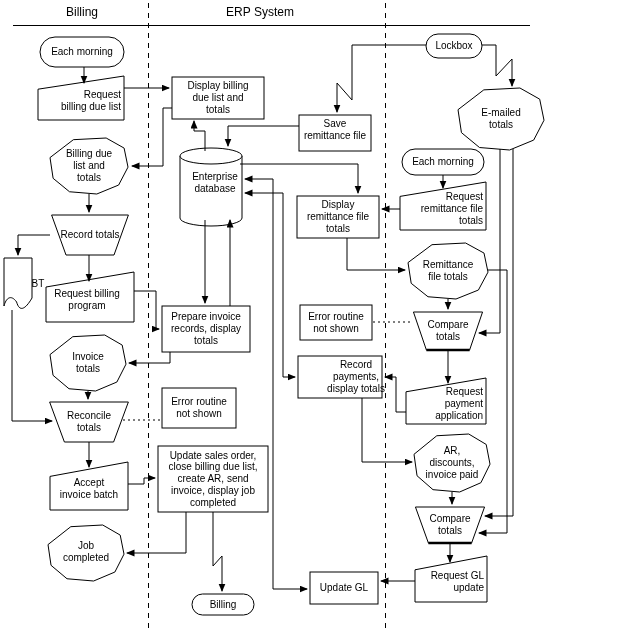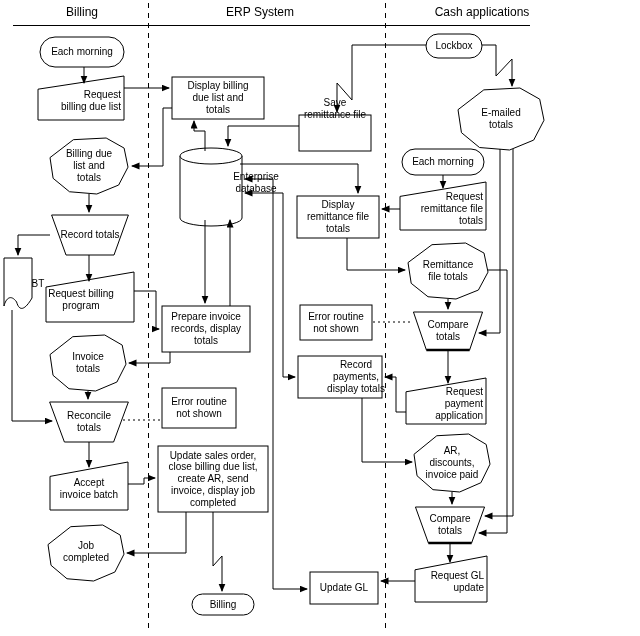--- a/index.html
+++ b/index.html
@@ -107,47 +107,46 @@
         <polyline points="448,350 448,383" fill="none" stroke="#000" stroke-width="1" marker-end="url(#arr)"></polyline>
         <polyline points="452,492 452,504" fill="none" stroke="#000" stroke-width="1" marker-end="url(#arr)"></polyline>
         <polyline points="450,543 450,562" fill="none" stroke="#000" stroke-width="1" marker-end="url(#arr)"></polyline>
         <polyline points="415,581 381,581" fill="none" stroke="#000" stroke-width="1" marker-end="url(#arr)"></polyline>
         <polyline points="373,322 410,322" fill="none" stroke="#000" stroke-width="1" stroke-dasharray="2,3"></polyline>
       </g>
   </svg>
 
   <div class="lane-title" style="left:40px;width:84px;">Billing</div>
   <div class="lane-title" style="left:205px;width:110px;">ERP System</div>
-  <div class="lane-title" style="left:418px;width:128px;">Cash applications</div>
 
   <div id="labels">
       <div class="node-label" style="left: 41px; top: 38px; width: 82px; height: 28px;">Each morning</div>
       <div class="node-label align-right" style="left: 39px; top: 83px; width: 84px; height: 36px;">Request
 billing due list</div>
       <div class="node-label" style="left: 51px; top: 139px; width: 76px; height: 54px;">Billing due
 list and
 totals</div>
       <div class="node-label" style="left: 51px; top: 216px; width: 78px; height: 38px;">Record totals</div>
       <div class="node-label" style="left: 5px; top: 259px; width: 34px; height: 50px; margin-left: 16px;">BT</div>
-      <div class="node-label" style="left: 38px; top: 279px; width: 86px; height: 42px;">Request billing
+      <div class="node-label" style="left: 44px; top: 279px; width: 86px; height: 42px;">Request billing
 program</div>
       <div class="node-label" style="left: 51px; top: 336px; width: 74px; height: 54px;">Invoice
 totals</div>
       <div class="node-label" style="left: 49px; top: 403px; width: 80px; height: 38px;">Reconcile
 totals</div>
       <div class="node-label" style="left: 51px; top: 469px; width: 76px; height: 40px;">Accept
 invoice batch</div>
       <div class="node-label" style="left: 49px; top: 526px; width: 74px; height: 52px;">Job
 completed</div>
       <div class="node-label" style="left: 173px; top: 78px; width: 90px; height: 40px;">Display billing
 due list and
 totals</div>
-      <div class="node-label" style="left: 300px; top: 99px; width: 70px; height: 20px;">Save
+      <div class="node-label" style="left: 300px; top: 120px; width: 70px; height: 20px;">Save
 remittance file</div>
-      <div class="node-label" style="left: 181px; top: 149px; width: 68px; height: 68px; padding-left: 41px;">Enterprise
+      <div class="node-label" style="left: 181px; top: 149px; width: 68px; height: 68px;">Enterprise
 database</div>
       <div class="node-label" style="left: 298px; top: 197px; width: 80px; height: 40px;">Display
 remittance file
 totals</div>
       <div class="node-label" style="left: 163px; top: 307px; width: 86px; height: 44px;">Prepare invoice
 records, display
 totals</div>
       <div class="node-label" style="left: 301px; top: 306px; width: 70px; height: 33px;">Error routine
 not shown</div>
       <div class="node-label" style="left: 163px; top: 389px; width: 72px; height: 38px;">Error routine

